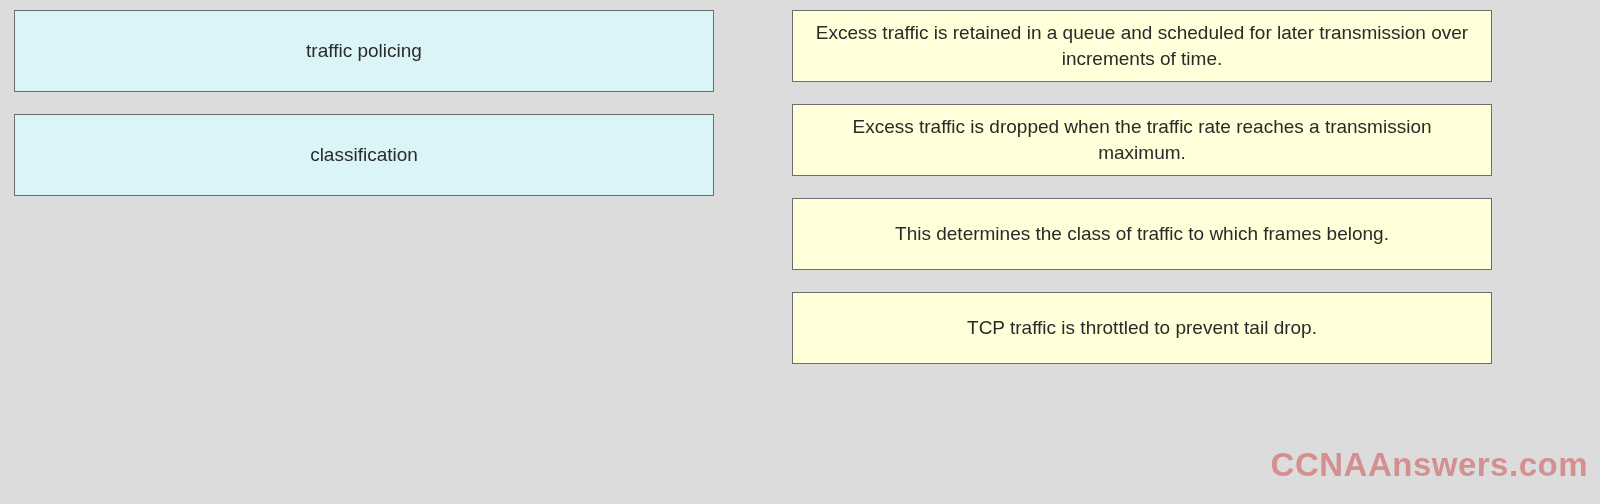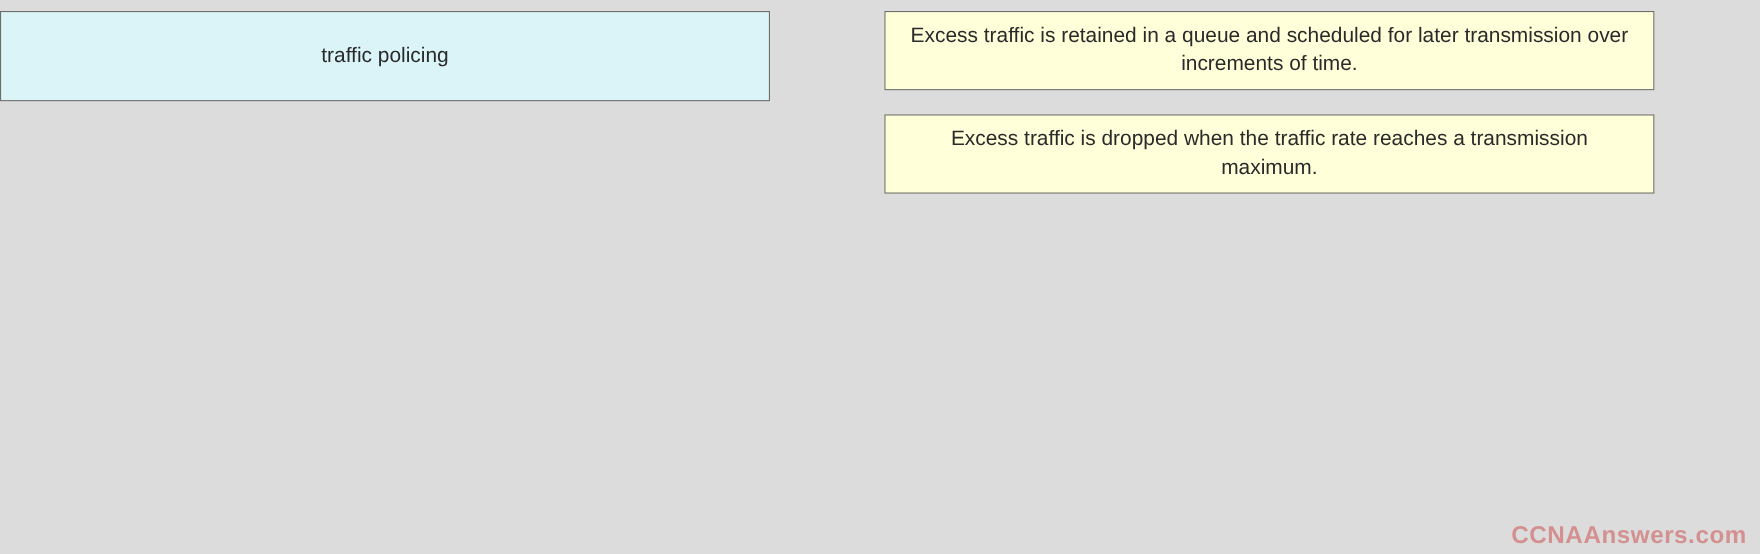--- a/index.html
+++ b/index.html
@@ -6,22 +6,22 @@
     body {
       width: 1600px;
       height: 504px;
       background: #dcdcdc;
       font-family: Arial, Helvetica, sans-serif;
       position: relative;
       overflow: hidden;
     }
     .container {
       display: flex;
-      gap: 104px;
-      padding: 10px 0;
+      gap: 78px;
+      padding: 10px 14px;
     }
     .column {
       display: flex;
       flex-direction: column;
       gap: 22px;
       width: 700px;
     }
     .item-box {
       border: 1px solid #6d6d6d;
       display: flex;
@@ -38,43 +38,52 @@
       background: #dbf4f7;
       height: 82px;
     }
     .right-item {
       background: #ffffda;
       height: 72px;
     }
     .watermark {
       position: absolute;
       right: 12px;
-      bottom: 4px;
-      font-size: 22px;
+      bottom: 20px;
+      font-size: 33px;
       font-weight: bold;
       color: rgba(200,30,30,0.4);
       letter-spacing: 0.5px;
       pointer-events: none;
     }
   </style>
 </head>
 <body>
 
 <div class="container">
 
   <div class="column">
     <div class="item-box left-item">
       <span>traffic policing</span>
     </div>
+    <div class="item-box left-item">
+      <span>classification</span>
+    </div>
   </div>
 
   <div class="column">
     <div class="item-box right-item">
       <span>Excess traffic is retained in a queue and scheduled for later transmission over increments of time.</span>
     </div>
     <div class="item-box right-item">
       <span>Excess traffic is dropped when the traffic rate reaches a transmission maximum.</span>
     </div>
+    <div class="item-box right-item">
+      <span>This determines the class of traffic to which frames belong.</span>
+    </div>
+    <div class="item-box right-item">
+      <span>TCP traffic is throttled to prevent tail drop.</span>
+    </div>
   </div>
 
 </div>
 
 <div class="watermark">CCNAAnswers.com</div>
 
 </body></html>

